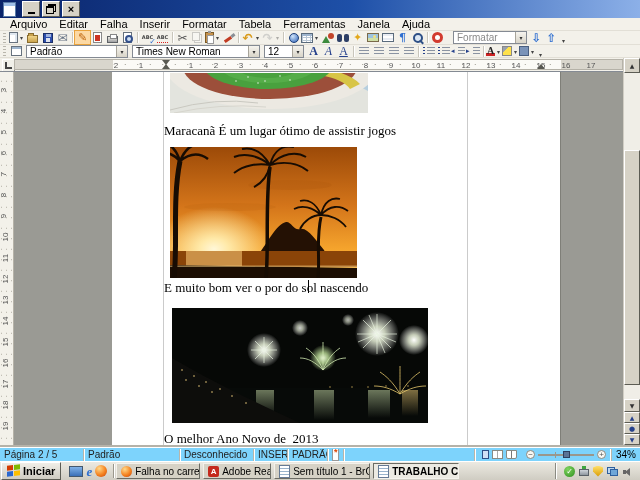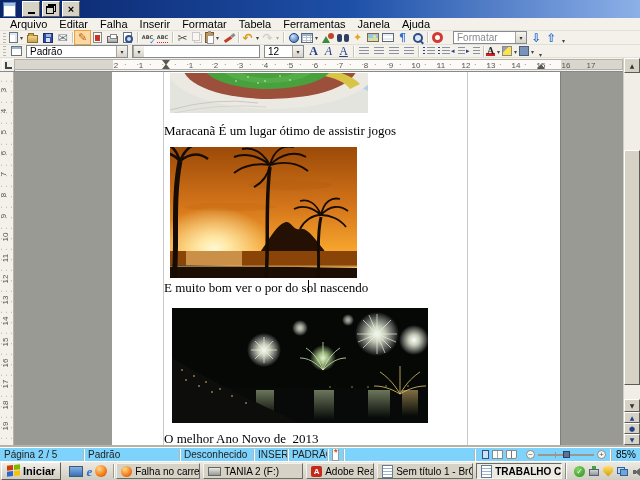--- a/index.html
+++ b/index.html
@@ -324,20 +324,21 @@
     <span class="grip"></span>
     <span class="tbflex" id="tb2icons">
         <span class="tbtn">
           <span class="ic i-styles"></span>
         </span>
         <span class="combo" style="width: 102px;">
           <span class="cval">Padrão</span>
           <span class="cbtn">▾</span>
         </span>
         <span class="combo" style="width: 128px;">
+          <span class="cval">Times New Roman</span>
           <span class="cbtn">▾</span>
         </span>
         <span class="combo" style="width: 40px;">
           <span class="cval">12</span>
           <span class="cbtn">▾</span>
         </span>
         <span class="tbtn">
           <span class="ic i-bold">A</span>
         </span>
         <span class="tbtn">
@@ -603,43 +604,39 @@
       <span class="vpage book"></span>
     </span>
     <span class="zslider">
       <span class="zbtn">−</span>
       <span class="zline">
         <span class="ztick"></span>
         <span class="zdot"></span>
       </span>
       <span class="zbtn">+</span>
     </span>
-    <span class="zoomval">85%</span>
+    <span class="zoomval">34%</span>
   </div>
 
   <div class="taskbar">
     <span class="startbtn">
       <span class="startflag"></span>
       <span>Iniciar</span>
     </span>
     <span class="quicklaunch" id="quicklaunch">
         <span class="qlicon ql-desktop"></span>
         <span class="qlicon ql-ie">e</span>
         <span class="qlicon ql-ff"></span>
       </span>
     <span class="qlsep"></span>
     <span id="taskbuttons" style="display:flex;align-items:center;">
         <span class="taskbtn" style="width: 84px;">
           <span class="tbi tbi-firefox"></span>
           <span>Falha no carregamen...</span>
         </span>
-        <span class="taskbtn" style="width: 100px;">
-          <span class="tbi tbi-drive"></span>
-          <span>TANIA 2 (F:)</span>
-        </span>
         <span class="taskbtn" style="width: 68px;">
           <span class="tbi tbi-adobe">A</span>
           <span>Adobe Reader</span>
         </span>
         <span class="taskbtn" style="width: 96px;">
           <span class="tbi tbi-writer"></span>
           <span>Sem título 1 - BrOffic...</span>
         </span>
         <span class="taskbtn active" style="width: 86px;">
           <span class="tbi tbi-writer"></span>

